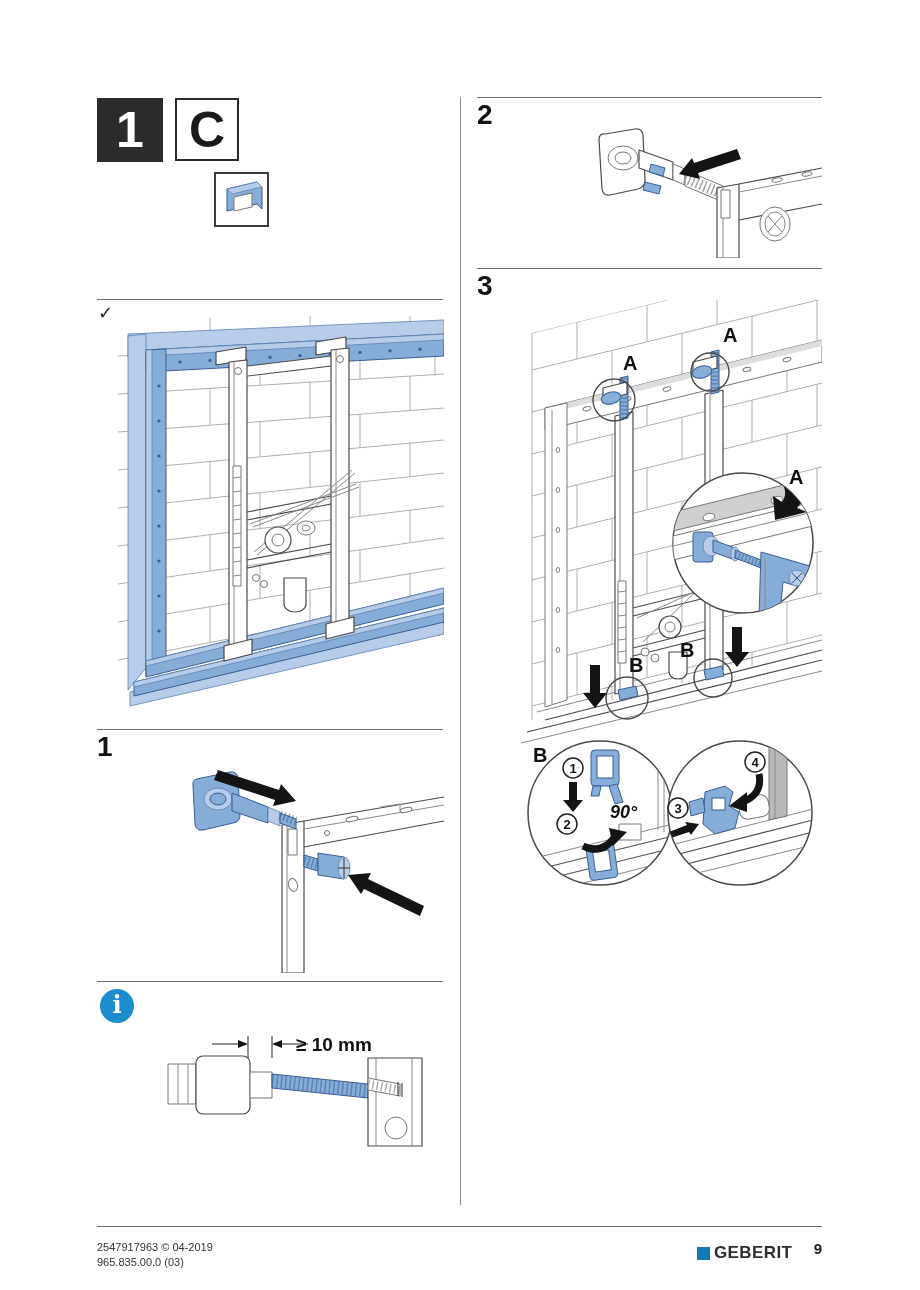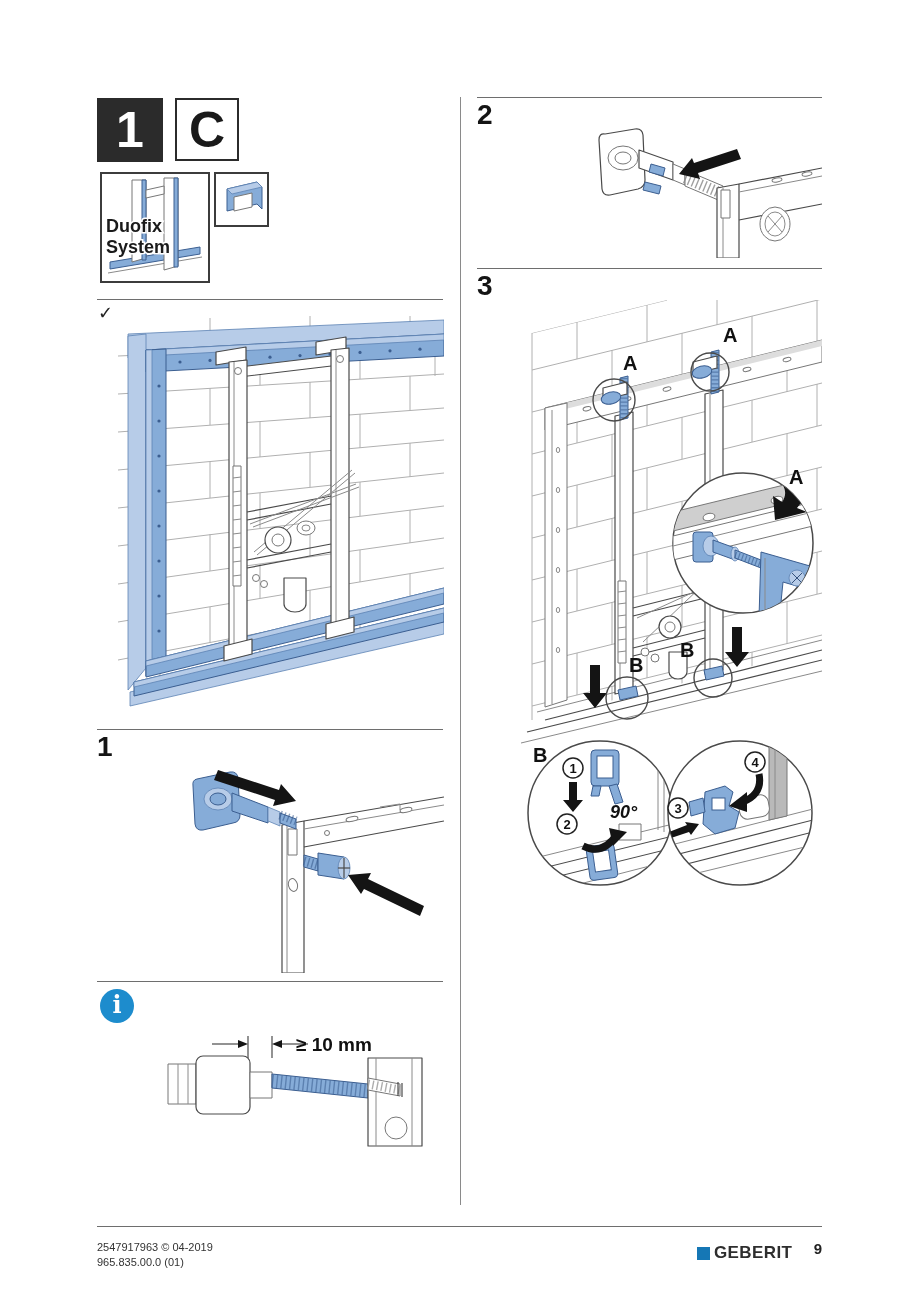--- a/index.html
+++ b/index.html
@@ -51,33 +51,20 @@
 
 <div class="page">
 
   <div class="stepbox">
     <span>1</span>
   </div>
   <div class="varbox">
     <span>C</span>
   </div>
 
-  <div class="duofixbox">
-    <svg width="106" height="107" viewBox="0 0 106 107">
-      <polygon class="b" points="8,88 98,73 98,80 8,95"></polygon>
-      <line class="lt" x1="6" y1="99" x2="100" y2="83"></line>
-      <polygon class="w2" points="30,6 44,6 44,84 30,88"></polygon>
-      <rect x="40" y="6" width="4" height="80" class="b"></rect>
-      <polygon class="w2" points="62,4 76,4 76,92 62,96"></polygon>
-      <rect x="72" y="4" width="4" height="89" class="b"></rect>
-      <polygon class="w2" points="44,16 62,12 62,20 44,24"></polygon>
-      <text class="duotxt" x="4" y="58">Duofix</text>
-      <text class="duotxt" x="4" y="79">System</text>
-    </svg>
-  </div>
 
   <div class="clipbox">
     <svg width="51" height="51" viewBox="0 0 51 51">
       <polygon class="b" points="11,15 41,8 46,13 46,35 41,30 11,37"></polygon>
       <polygon class="bl" points="11,15 41,8 46,13 16,20"></polygon>
       <polygon class="w2" points="18,23 36,19 36,33 18,37"></polygon>
     </svg>
   </div>
 
   <div class="rule" style="left:97px;top:299px;width:346px;"></div>
@@ -549,20 +536,20 @@
     </g>
     <g>
       <circle cx="278" cy="462" r="10" class="stepc"></circle>
       <text class="stepn" x="278" y="467">4</text>
     </g>
   </svg>
 
   <div class="rule" style="left:97px;top:1226px;width:725px;"></div>
   <div class="footer-left">
     <div>2547917963 © 04-2019</div>
-    <div>965.835.00.0 (01)</div>
+    <div>965.835.00.0 (03)</div>
   </div>
   <div class="brand">
     <div class="sq"></div>
     <div class="wm">GEBERIT</div>
   </div>
   <div class="pagenum">9</div>
 </div>
 
 </body></html>

